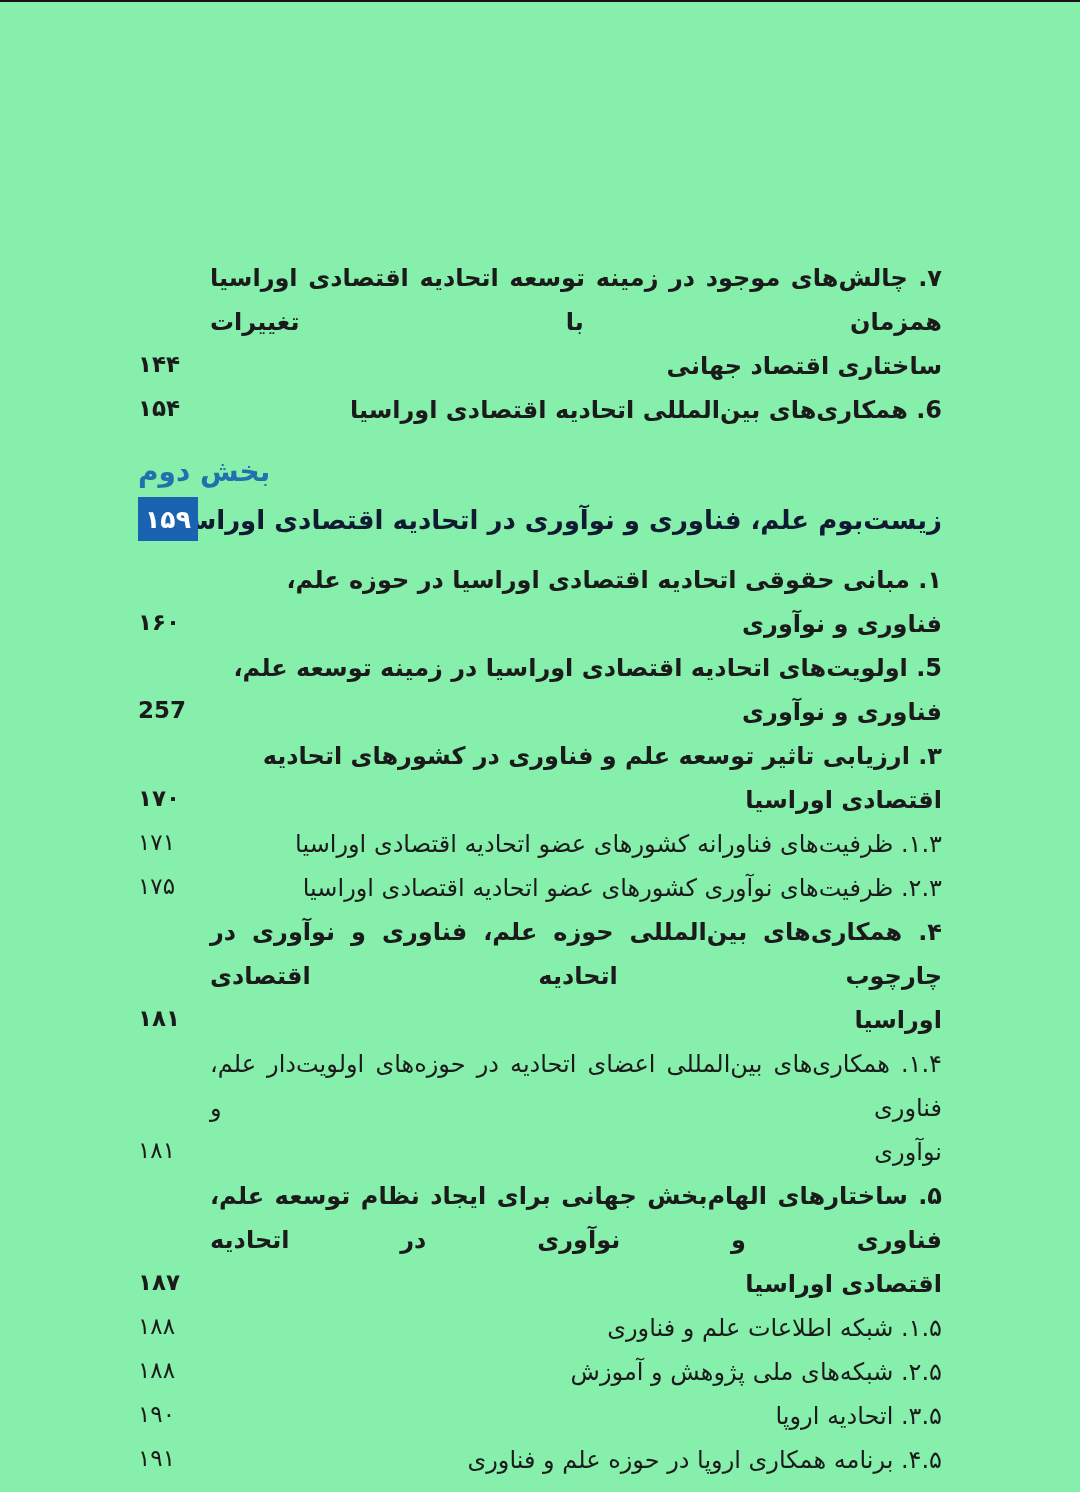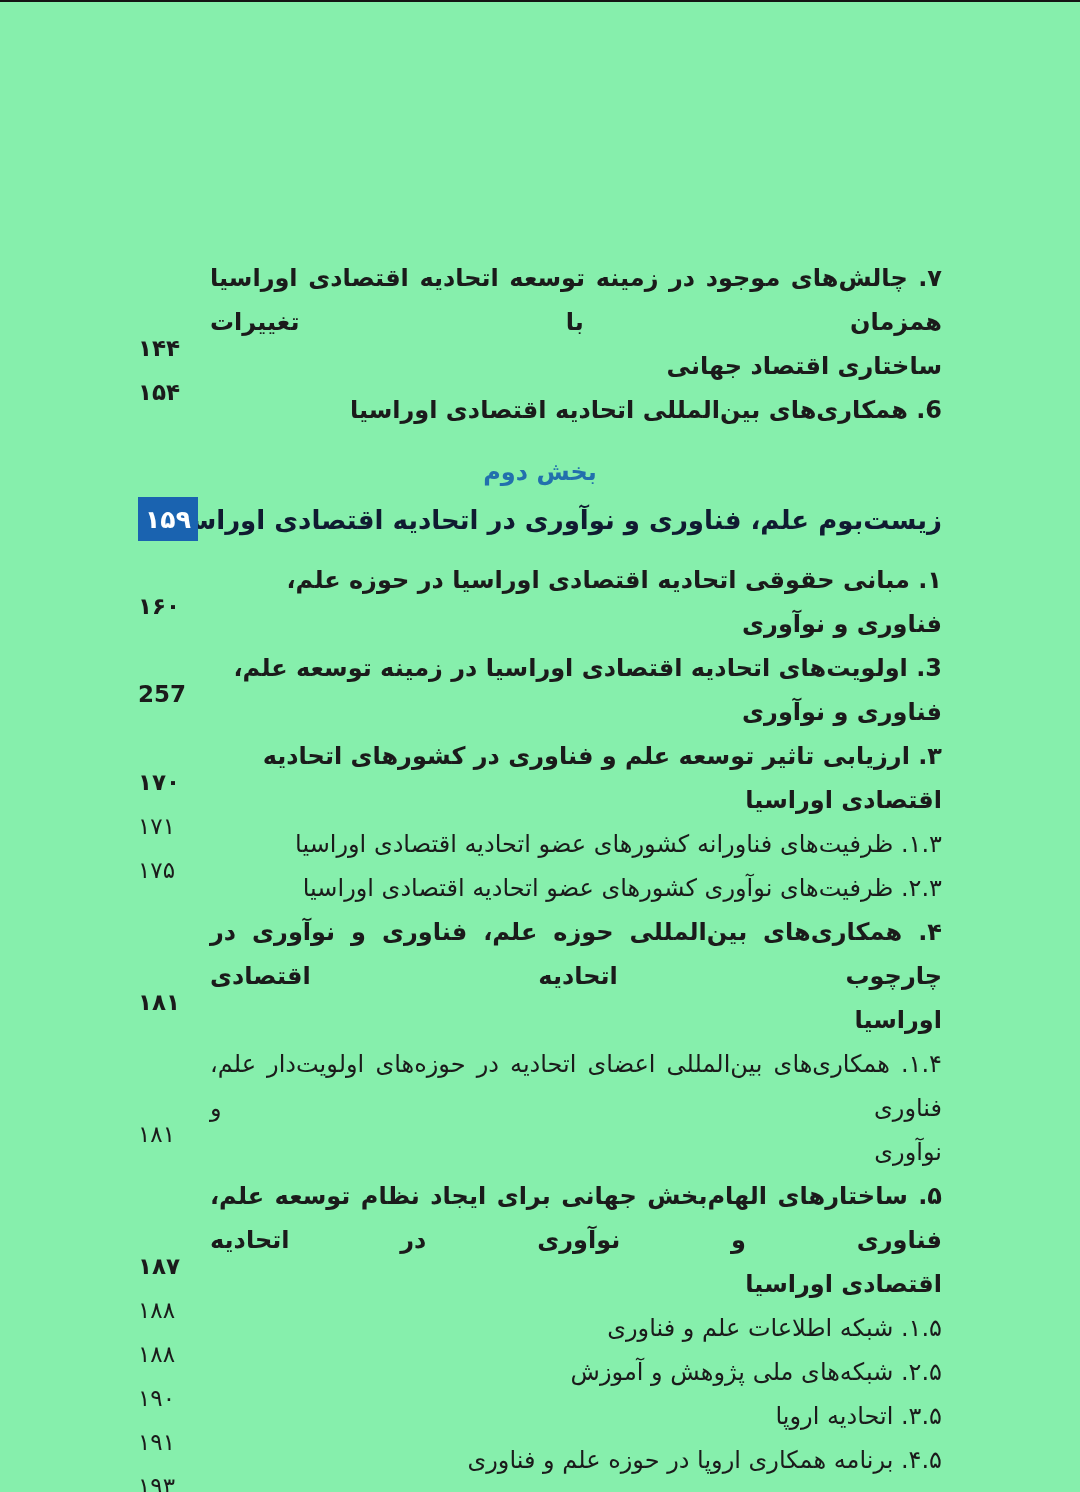--- a/index.html
+++ b/index.html
@@ -33,32 +33,32 @@
   .entry .l {
     display: block;
   }
   
   .entry .txt .l:not(:last-child) {
     text-align: justify;
     text-align-last: justify;
   }
   .num {
     position: absolute;
-    left: 0; bottom: 18px;
+    left: 0; bottom: 2px;
     line-height: 44px;
     font-size: 23px;
     direction: ltr;
   }
   .section-label {
     margin-top: 20px;
     color: var(--accent, #2270ad);
     font-weight: 700;
-    font-size: 24px;
+    font-size: 28px;
     line-height: 40px;
-    text-align: center;
+    text-align: left;
   }
   .title-row {
     position: relative;
     margin-top: 2px;
     margin-bottom: 12px;
     padding-left: 72px;
     min-height: 52px;
   }
   .title-text {
     display: block;
@@ -117,21 +117,21 @@
 
     <div id="toc-part2">
         <div class="entry bold">
     <div class="txt">
             <span class="l">۱. مبانی حقوقی اتحادیه اقتصادی اوراسیا در حوزه علم، فناوری و نوآوری</span>
           </div>
     <span class="num">۱۶۰</span>
   </div>
         <div class="entry bold">
     <div class="txt">
-            <span class="l">3. اولویت‌های اتحادیه اقتصادی اوراسیا در زمینه توسعه علم، فناوری و نوآوری</span>
+            <span class="l">5. اولویت‌های اتحادیه اقتصادی اوراسیا در زمینه توسعه علم، فناوری و نوآوری</span>
           </div>
     <span class="num">257</span>
   </div>
         <div class="entry bold">
     <div class="txt">
             <span class="l">۳. ارزیابی تاثیر توسعه علم و فناوری در کشورهای اتحادیه اقتصادی اوراسیا</span>
           </div>
     <span class="num">۱۷۰</span>
   </div>
         <div class="entry regular">

